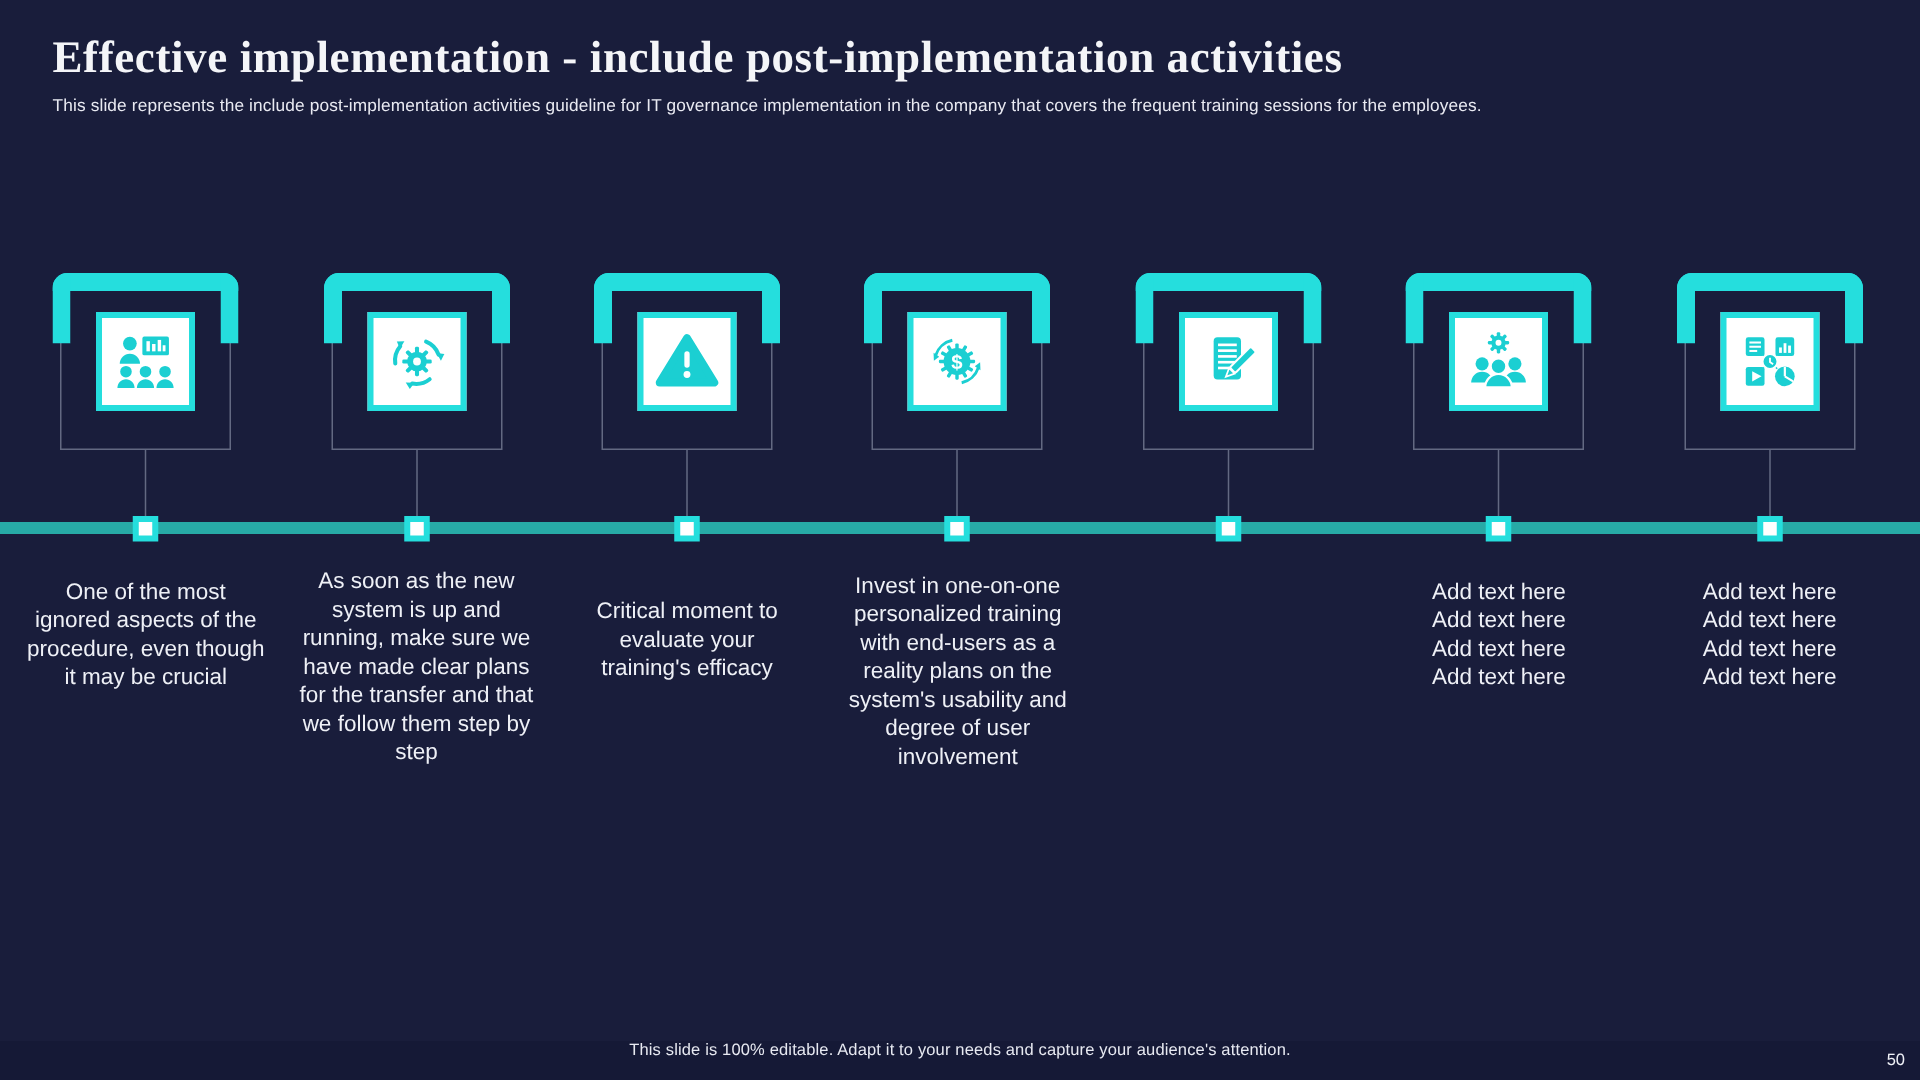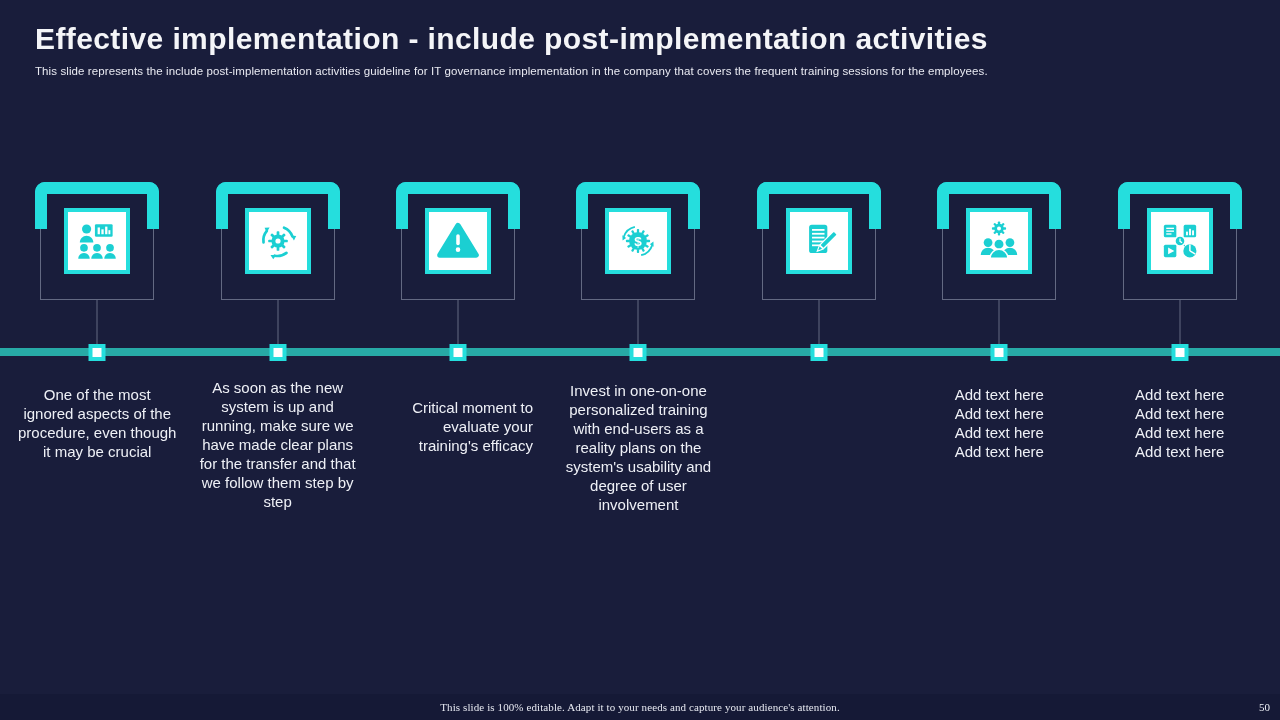--- a/index.html
+++ b/index.html
@@ -14,21 +14,21 @@
   html,body{width:1280px;height:720px;overflow:hidden;}
   body{
     background:var(--bg);
     font-family:"Liberation Sans", sans-serif;
     color:var(--txt);
     position:relative;
   }
   
   .header{position:absolute;left:35px;top:22px;right:20px;}
   .title{
-    font-family:Liberation Sans, sans-serif;
+    font-family:Liberation Serif, serif;
     font-weight:bold;
     font-size:30px;
     letter-spacing:.4px;
     color:#f4f5f8;
     white-space:nowrap;
   }
   .subtitle{
     margin-top:9px;
     font-size:11.5px;
     color:#e9eaf2;
@@ -76,30 +76,30 @@
   .marker-inner{width:9px;height:9px;background:#ffffff;}
   .item-text{
     top:196px;width:160px;
     font-size:15px;line-height:19px;
     text-align:center;
     color:var(--txt);
     white-space:pre-line;
   }
   .col:nth-child(1) .item-text{top:203px;}
   .col:nth-child(2) .item-text{top:196px;}
-  .col:nth-child(3) .item-text{top:216px;width:150px;text-align:right;}
+  .col:nth-child(3) .item-text{top:216px;width:150px;}
   .col:nth-child(4) .item-text{top:199px;width:152px;}
   .col:nth-child(5) .item-text{top:195px;width:152px;}
   .col:nth-child(6) .item-text{top:203px;}
   .col:nth-child(7) .item-text{top:203px;}
   
   .footer{
     position:absolute;left:0;right:0;bottom:0;height:26px;
     background:#151936;
-    display:flex;align-items:center;justify-content:center;font-family:Liberation Serif, serif;
+    display:flex;align-items:flex-start;justify-content:center;
   }
   .footer-note{font-size:11px;color:#e7e9f1;letter-spacing:.1px;}
   .page-number{
     position:absolute;right:10px;top:50%;transform:translateY(-50%);
     font-size:11px;color:#eef0f6;
   }
 </style>
 </head>
 <body>
 

